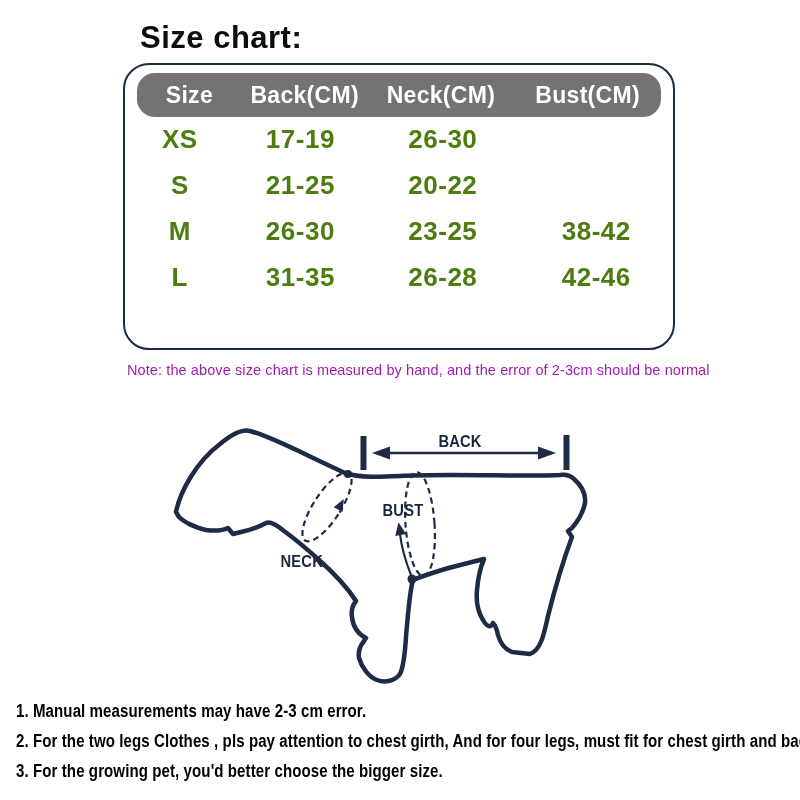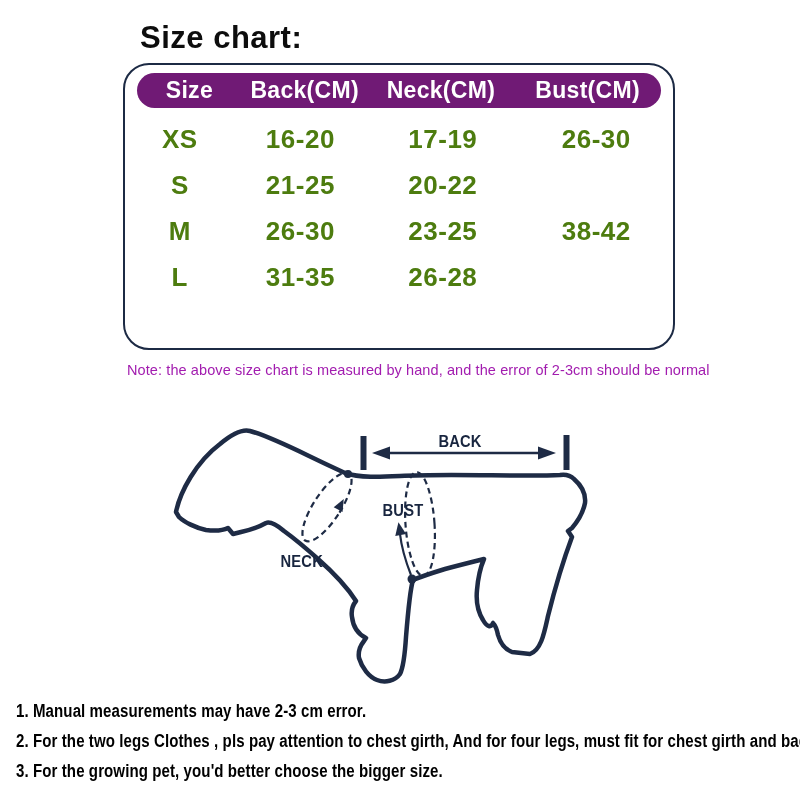--- a/index.html
+++ b/index.html
@@ -7,22 +7,22 @@
        font-family:"Liberation Sans",sans-serif;color:#111;}
 
   
   .title{position:absolute;left:140px;top:20px;font-size:31px;font-weight:600;
          color:#0d0d0d;letter-spacing:0.5px;}
 
   
   .size-table{position:absolute;left:123px;top:63px;width:552px;height:287px;
               border:2.5px solid #1c2a44;border-radius:26px;background:#fff;box-sizing:border-box;}
   .cols{display:grid;grid-template-columns:20% 24% 28% 28%;}
-  .head-pill{position:absolute;left:12px;right:12px;top:8px;height:35px;
-             background:#701a75;border-radius:18px;align-items:center;}
+  .head-pill{position:absolute;left:12px;right:12px;top:8px;height:44px;
+             background:#737373;border-radius:18px;align-items:center;}
   .head-pill span{color:#ffffff;font-size:23px;font-weight:700;text-align:center;
                   letter-spacing:0.3px;}
   .tbody{position:absolute;left:0;right:0;top:51px;}
   .trow{height:46px;align-items:center;}
   .trow span{font-size:26px;font-weight:600;color:#4d7c0f;text-align:center;
              letter-spacing:0.5px;}
 
   
   .note{position:absolute;left:127px;top:362px;font-size:14.5px;font-weight:500;
         color:#a21caf;letter-spacing:0.1px;}
@@ -48,39 +48,39 @@
 <div class="size-table">
   <div class="head-pill cols">
     <span>Size</span>
     <span>Back(CM)</span>
     <span>Neck(CM)</span>
     <span>Bust(CM)</span>
   </div>
   <div class="tbody">
     <div class="trow cols">
       <span>XS</span>
-      <span>16-20</span>
       <span>17-19</span>
       <span>26-30</span>
     </div>
     <div class="trow cols">
       <span>S</span>
       <span>21-25</span>
       <span>20-22</span>
     </div>
     <div class="trow cols">
       <span>M</span>
       <span>26-30</span>
       <span>23-25</span>
       <span>38-42</span>
     </div>
     <div class="trow cols">
       <span>L</span>
       <span>31-35</span>
       <span>26-28</span>
+      <span>42-46</span>
     </div>
   </div>
 </div>
 
 <div class="note">Note: the above size chart is measured by hand, and the error of 2-3cm should be normal</div>
 
 <div class="diagram">
   <svg viewBox="160 420 450 275" xmlns="http://www.w3.org/2000/svg">
 
     <path d="M 176 512

